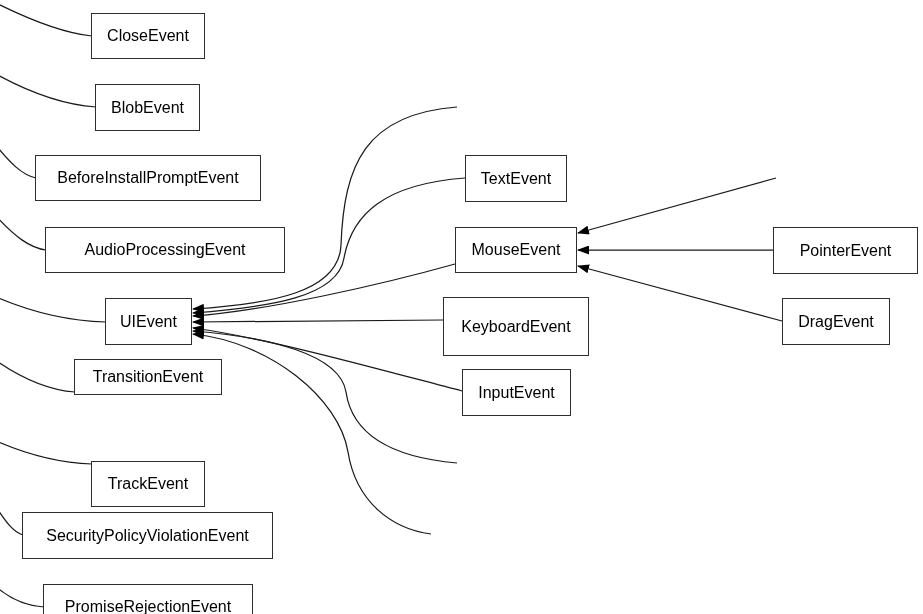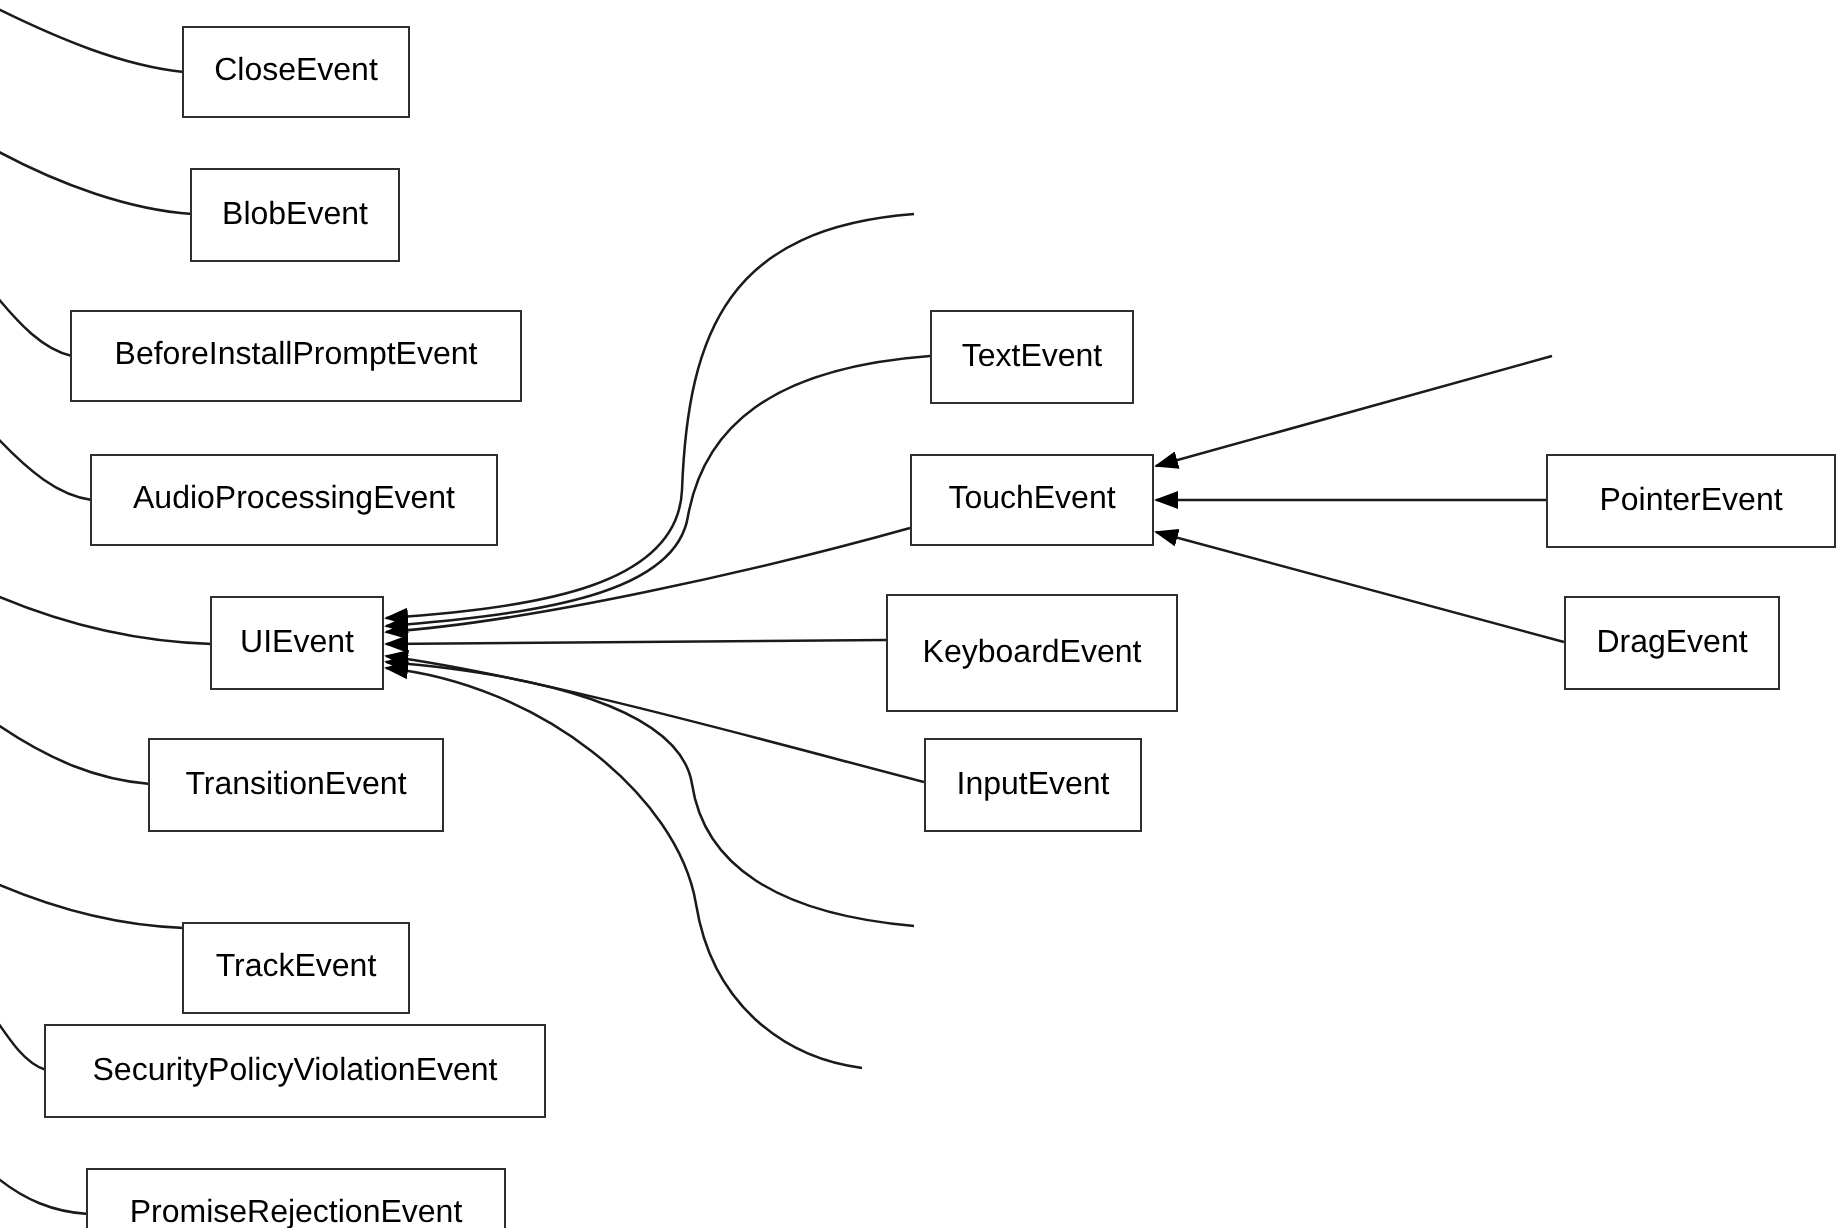--- a/index.html
+++ b/index.html
@@ -60,44 +60,44 @@
 
   <div class="node" style="left:91px;top:13px;width:114px;height:46px">
     <span>CloseEvent</span>
   </div>
   <div class="node" style="left:35px;top:155px;width:226px;height:46px">
     <span>BeforeInstallPromptEvent</span>
   </div>
   <div class="node" style="left:95px;top:84px;width:105px;height:47px">
     <span>BlobEvent</span>
   </div>
-  <div class="node" style="left:45px;top:227px;width:204px;height:46px">
+  <div class="node" style="left:45px;top:227px;width:240px;height:46px">
     <span>AudioProcessingEvent</span>
   </div>
   <div class="node" style="left:105px;top:298px;width:87px;height:47px">
     <span>UIEvent</span>
   </div>
-  <div class="node" style="left:74px;top:369px;width:148px;height:47px">
+  <div class="node" style="left:74px;top:359px;width:148px;height:36px">
     <span>TransitionEvent</span>
   </div>
   <div class="node" style="left:91px;top:461px;width:114px;height:46px">
     <span>TrackEvent</span>
   </div>
   <div class="node" style="left:22px;top:512px;width:251px;height:47px">
     <span>SecurityPolicyViolationEvent</span>
   </div>
   <div class="node" style="left:43px;top:584px;width:210px;height:46px">
     <span>PromiseRejectionEvent</span>
   </div>
 
   <div class="node" style="left:465px;top:155px;width:102px;height:47px">
     <span>TextEvent</span>
   </div>
   <div class="node" style="left:455px;top:227px;width:122px;height:46px">
-    <span>TouchEvent</span>
+    <span>MouseEvent</span>
   </div>
   <div class="node" style="left:443px;top:297px;width:146px;height:59px">
     <span>KeyboardEvent</span>
   </div>
   <div class="node" style="left:462px;top:369px;width:109px;height:47px">
     <span>InputEvent</span>
   </div>
 
   <div class="node" style="left:773px;top:227px;width:145px;height:47px">
     <span>PointerEvent</span>

